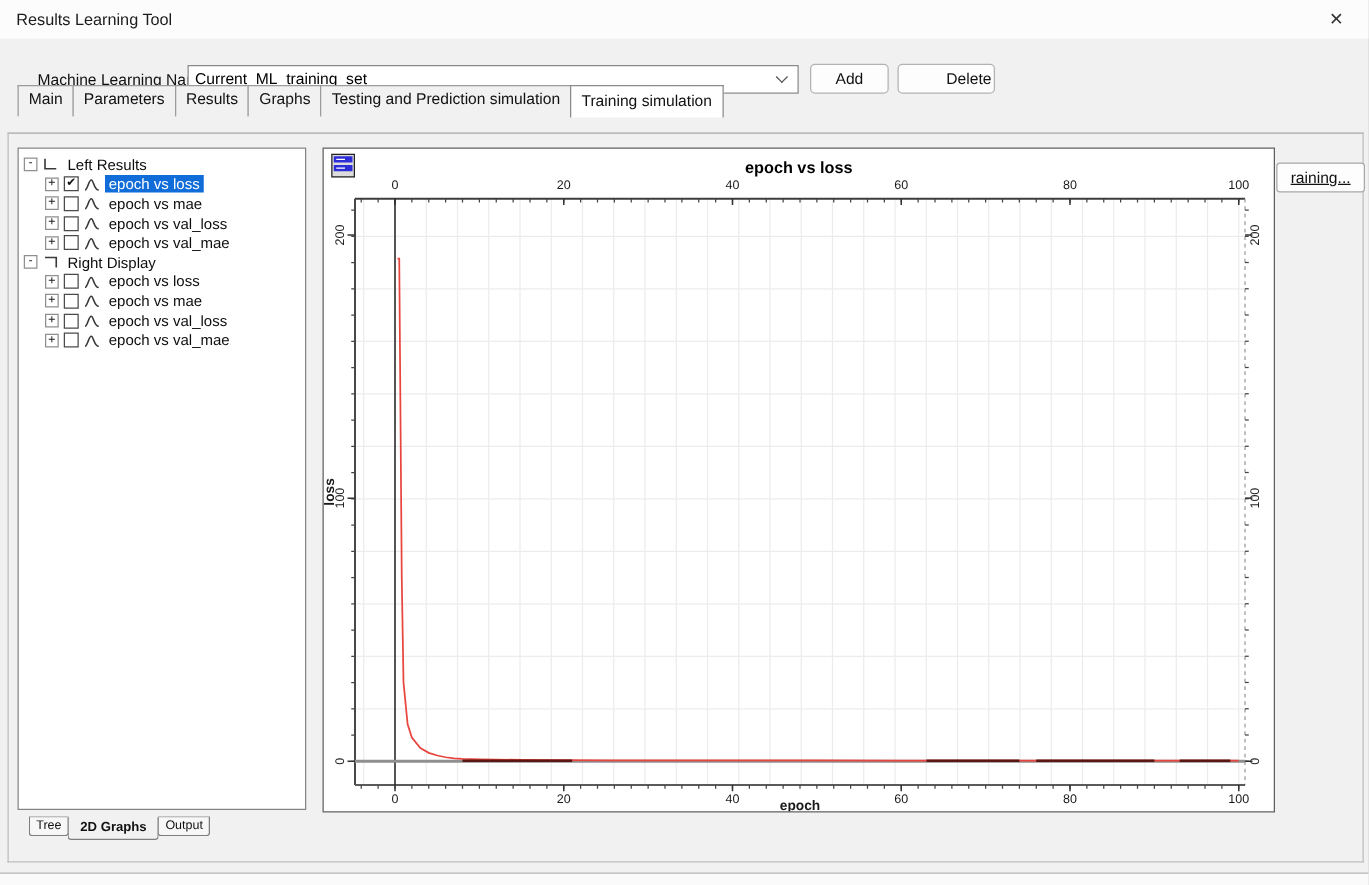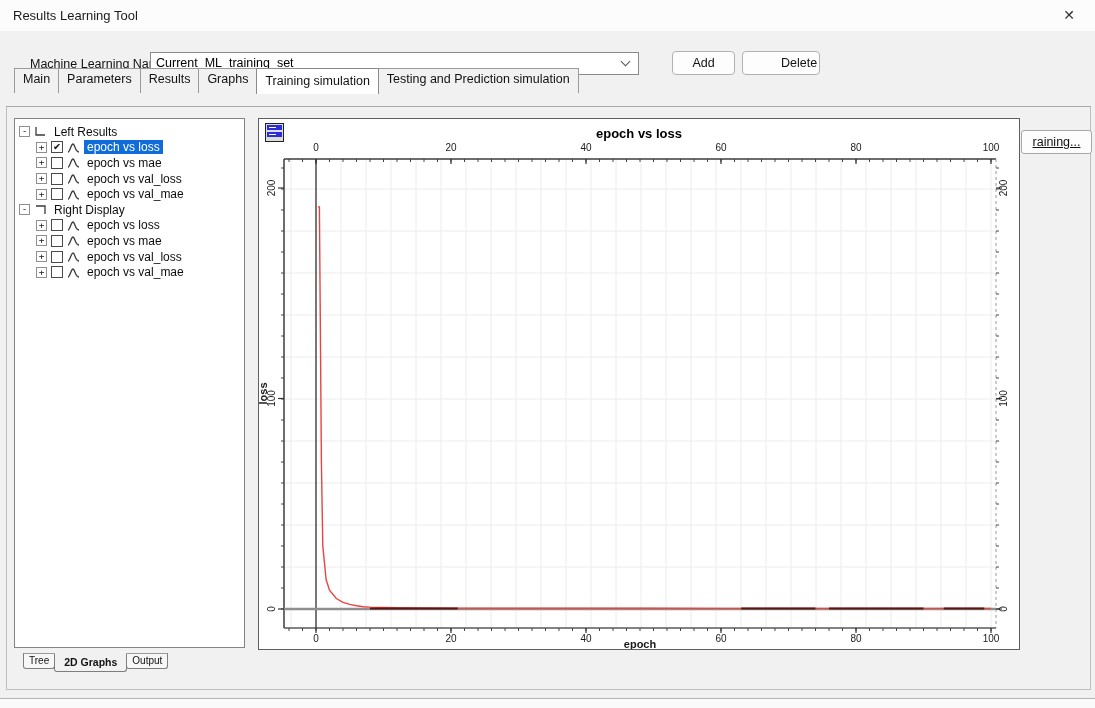--- a/index.html
+++ b/index.html
@@ -6,21 +6,21 @@
   .win{position:relative;width:1095px;height:708px;background:#f1f1f1;outline:1px solid #c9c9c9;overflow:hidden;}
   
   .titlebar{position:absolute;left:0;top:0;right:0;height:31px;background:#fcfcfc;}
   .title{position:absolute;left:13px;top:8px;font-size:13px;color:#1b1b1b;}
   .close{position:absolute;right:16px;top:7px;width:20px;height:18px;text-align:center;font-size:14px;color:#333;cursor:pointer;}
   
   .name-label{position:absolute;left:30px;top:57px;font-size:12.5px;color:#111;}
   .combo{position:absolute;left:150px;top:52px;width:487px;height:21px;background:#fff;border:1px solid #8a8a8a;cursor:pointer;}
   .combo .val{position:absolute;left:5px;top:3px;font-size:12.5px;color:#000;white-space:nowrap;}
   .combo .chev{position:absolute;right:9px;top:5px;width:6px;height:6px;border-right:1.4px solid #555;border-bottom:1.4px solid #555;transform:rotate(45deg);}
-  .btn{position:absolute;height:24px;background:#fdfdfd;border:1px solid #b2b2b2;border-radius:4px;font-family:"Liberation Sans",sans-serif;font-size:12.5px;color:#111;cursor:pointer;margin-left:24px;}
+  .btn{position:absolute;height:24px;background:#fdfdfd;border:1px solid #b2b2b2;border-radius:4px;font-family:"Liberation Sans",sans-serif;font-size:12.5px;color:#111;cursor:pointer;}
   #addbtn{left:648px;top:51px;width:63px;}
   #delbtn{left:718px;top:51px;width:78px;padding-left:38px;}
   
   .tabstrip{position:absolute;left:14px;top:68px;display:flex;z-index:5;}
   .tab{border:1px solid #9b9b9b;border-bottom:none;background:#f1f1f1;padding:3px 8px 4px;font-size:12.5px;color:#111;margin-left:-1px;cursor:pointer;white-space:nowrap;}
   .tab:first-child{margin-left:0;}
   .tab.active{background:#fff;padding-top:5px;padding-bottom:6px;margin-bottom:-1px;border-color:#8a8a8a;position:relative;z-index:6;}
   
   .page{position:absolute;left:6px;top:106px;width:1085px;height:584px;border:1px solid #bdbdbd;border-top:1px solid #a8a8a8;background:#f1f1f1;box-sizing:border-box;}
   
@@ -65,22 +65,22 @@
     <span class="chev"></span>
   </div>
   <button class="btn" id="addbtn">Add</button>
   <button class="btn" id="delbtn">Delete</button>
 
   <div class="tabstrip" id="tabstrip">
       <div class="tab">Main</div>
       <div class="tab">Parameters</div>
       <div class="tab">Results</div>
       <div class="tab">Graphs</div>
+      <div class="tab">Testing and Prediction simulation</div>
       <div class="tab active">Training simulation</div>
-      <div class="tab">Testing and Prediction simulation</div>
     </div>
 
   <div class="page"></div>
 
   <div class="treepanel" id="treepanel">
       <div class="trow">
         <span class="expbox">-</span>
         <span class="icw"><svg width="13" height="11">
             <path d="M2,1 V9 H11" fill="none" stroke="#3a3a3a" stroke-width="1.3"></path>
           </svg></span>

